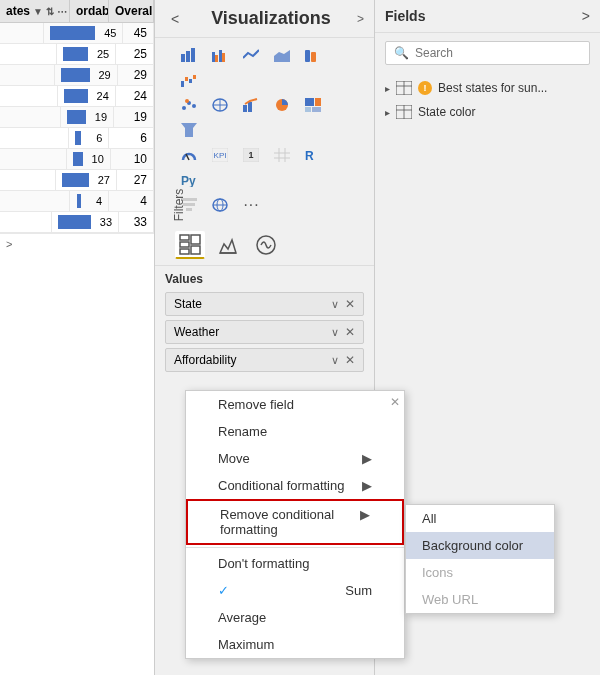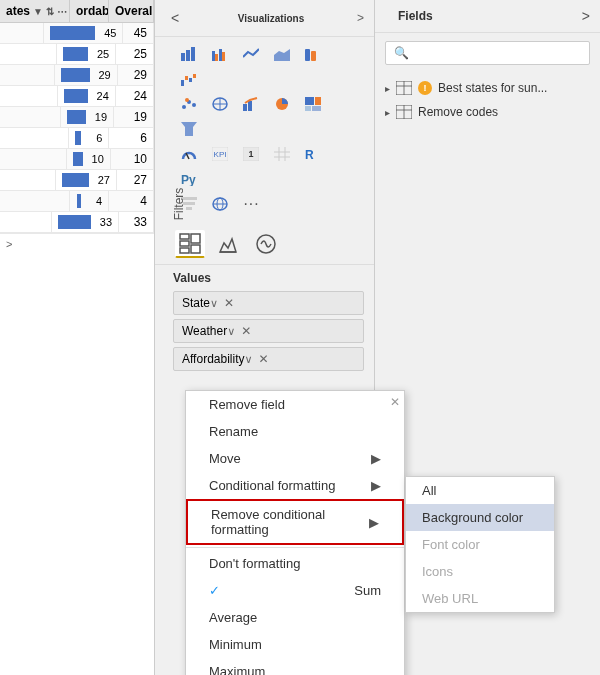--- a/index.html
+++ b/index.html
@@ -143,21 +143,21 @@
     .vis-header {
       display: flex;
       align-items: center;
       justify-content: space-between;
       padding: 8px 10px;
       background: #f0f0f0;
       border-bottom: 1px solid #ddd;
     }
 
     .vis-title {
-      font-size: 10px;
+      font-size: 18px;
       font-weight: 600;
       color: #333;
     }
 
     .collapse-btn {
       width: 20px;
       height: 20px;
       display: flex;
       align-items: center;
       justify-content: center;
@@ -226,41 +226,41 @@
       color: #555;
     }
 
     .vis-tab.active-tab {
       border-bottom: 2px solid #c8a000;
       background: #fff;
     }
 
     .values-section {
       padding: 6px 10px;
-      margin-left: 8px;
     }
 
     .values-label {
       font-size: 12px;
       font-weight: 600;
       color: #333;
       margin-bottom: 6px;
     }
 
     .field-pill {
       display: flex;
       align-items: center;
-      justify-content: flex-start;
+      justify-content: space-between;
       background: #e8e8e8;
       border: 1px solid #ccc;
       border-radius: 2px;
       padding: 4px 8px;
       margin-bottom: 4px;
       font-size: 12px;
       cursor: pointer;
+      gap: 20px;
     }
 
     .field-pill-right {
       display: flex;
       align-items: center;
       gap: 6px;
       color: #666;
     }
 
     
@@ -269,25 +269,25 @@
       left: 30px;
       top: 390px;
       background: #fff;
       border: 1px solid #ccc;
       box-shadow: 2px 2px 8px rgba(0,0,0,0.2);
       z-index: 100;
       min-width: 220px;
     }
 
     .context-menu-item {
-      padding: 6px 23px;
+      padding: 6px 32px;
       font-size: 13px;
       cursor: pointer;
       display: flex;
-      align-items: center;
+      align-items: flex-start;
       justify-content: space-between;
       color: #333;
     }
 
     .context-menu-item.highlighted {
       border: 2px solid #e00;
       background: #fff;
     }
 
     .context-menu-item .check-icon {
@@ -302,21 +302,21 @@
     }
 
     .context-menu-item .arrow {
       color: #555;
     }
 
     
     .submenu {
       position: absolute;
       left: 250px;
-      top: 476px;
+      top: 504px;
       background: #fff;
       border: 1px solid #ccc;
       box-shadow: 2px 2px 8px rgba(0,0,0,0.2);
       z-index: 101;
       min-width: 150px;
     }
 
     .submenu-item {
       padding: 6px 16px;
       font-size: 13px;
@@ -342,24 +342,23 @@
 
     .fields-header {
       display: flex;
       align-items: center;
       justify-content: space-between;
       padding: 8px 10px;
       border-bottom: 1px solid #ddd;
     }
 
     .fields-title {
-      font-size: 12px;
+      font-size: 14px;
       font-weight: 600;
       color: #333;
-      margin-left: 13px;
     }
 
     .fields-expand {
       font-size: 14px;
       color: #555;
       cursor: pointer;
     }
 
     .search-box {
       display: flex;
@@ -773,55 +772,50 @@
         <span>Don't formatting</span>
       </div>
       <div class="context-menu-item">
         <span class="check-icon">✓</span>
         <span>Sum</span>
       </div>
       <div class="context-menu-item">
         <span>Average</span>
       </div>
       <div class="context-menu-item">
-        <span>Minimum</span>
-      </div>
-      <div class="context-menu-item">
         <span>Maximum</span>
       </div>
     </div>
 
     <div class="submenu">
       <div class="submenu-item">
         <span>All</span>
       </div>
       <div class="submenu-item selected">
         <span>Background color</span>
-      </div>
-      <div class="submenu-item disabled">
-        <span>Font color</span>
       </div>
       <div class="submenu-item disabled">
         <span>Icons</span>
       </div>
       <div class="submenu-item disabled">
         <span>Web URL</span>
       </div>
     </div>
 
   </div>
 
   <div class="right-panel">
     <div class="fields-header">
       <span class="fields-title">Fields</span>
       <span class="fields-expand">&gt;</span>
     </div>
 
     <div class="search-box">
       <span class="search-icon">🔍</span>
+      <input class="search-input" type="text" placeholder="Search" style="">
     </div>
 
     <div class="fields-list">
 
       <div class="fields-group">
         <div class="fields-group-header">
           <span class="expand-icon">▸</span>
           <span class="table-icon">
             <svg width="16" height="14" viewBox="0 0 16 14">
               <rect x="0" y="0" width="16" height="14" fill="none" stroke="#555" stroke-width="1"></rect>
@@ -837,19 +831,19 @@
       <div class="fields-group">
         <div class="fields-group-header">
           <span class="expand-icon">▸</span>
           <span class="table-icon">
             <svg width="16" height="14" viewBox="0 0 16 14">
               <rect x="0" y="0" width="16" height="14" fill="none" stroke="#555" stroke-width="1"></rect>
               <line x1="0" y1="5" x2="16" y2="5" stroke="#555" stroke-width="0.8"></line>
               <line x1="8" y1="0" x2="8" y2="14" stroke="#555" stroke-width="0.8"></line>
             </svg>
           </span>
-          <span class="fields-group-label">Remove codes</span>
+          <span class="fields-group-label">State color</span>
         </div>
       </div>
     </div>
   </div>
 
 </div>
 
 </body></html>

